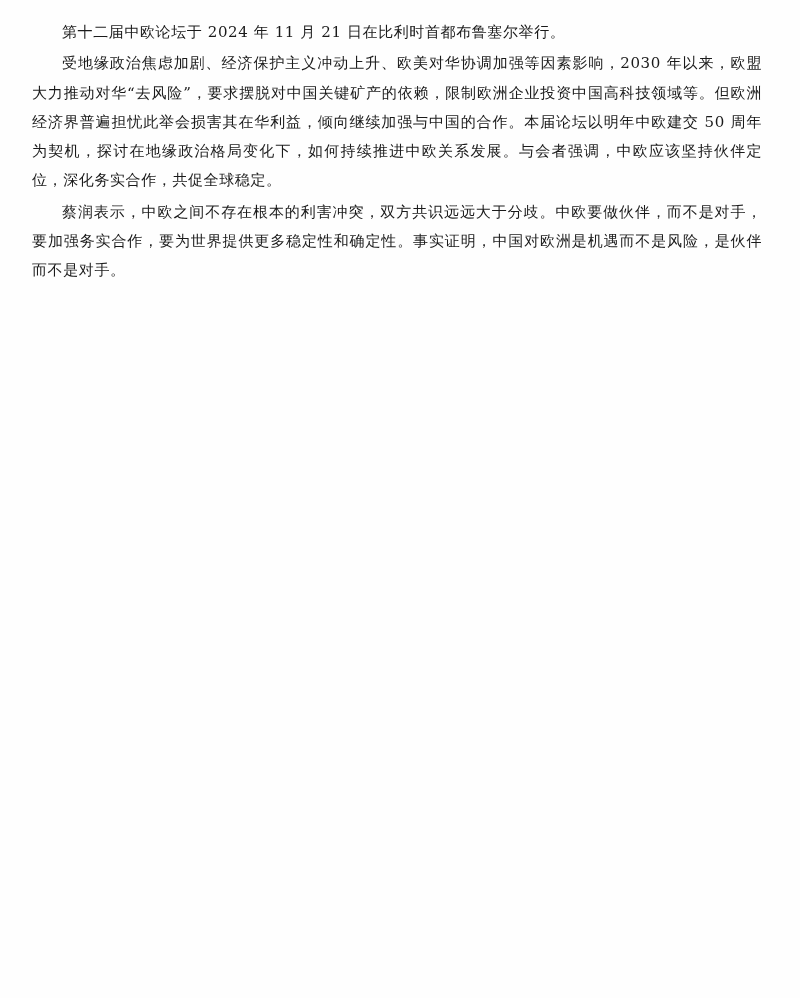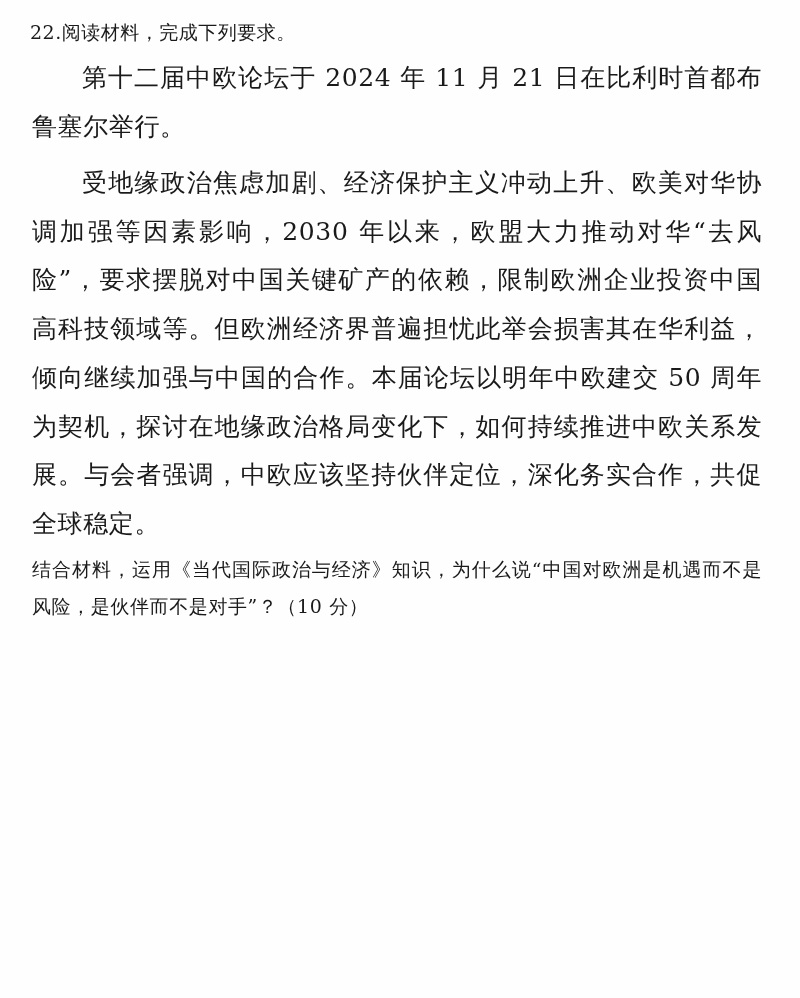--- a/index.html
+++ b/index.html
@@ -23,27 +23,27 @@
     background: #fefefe;
   }
   .qnum-line {
     font-size: 19px;
     line-height: 1.55;
     letter-spacing: 0.5px;
     margin-bottom: 6px;
     white-space: nowrap;
   }
   .para {
-    font-size: 25px;
+    font-size: 15px;
     line-height: 1.95;
     letter-spacing: 0.6px;
     text-align: justify;
     text-justify: inter-ideograph;
     text-indent: 2em;
-    margin: 7px 0 2px 0;
+    margin: 0 0 2px 0;
   }
   .para-noindent {
     font-size: 19px;
     line-height: 1.95;
     letter-spacing: 0.6px;
     text-align: justify;
     text-justify: inter-ideograph;
     text-indent: 0;
     margin: 0;
   }
@@ -53,25 +53,22 @@
   }
   .blank-area {
     height: 380px;
   }
 </style>
 </head>
 <body>
 
 <div class="page">
 
-  <div class="qnum-line">
-    <span>22.</span><span>阅读材料，完成下列要求。</span>
-  </div>
 
   <div class="body-block">
     <p class="para">第十二届中欧论坛于 2024 年 11 月 21 日在比利时首都布鲁塞尔举行。</p>
     <p class="para">受地缘政治焦虑加剧、经济保护主义冲动上升、欧美对华协调加强等因素影响，2030 年以来，欧盟大力推动对华“去风险”，要求摆脱对中国关键矿产的依赖，限制欧洲企业投资中国高科技领域等。但欧洲经济界普遍担忧此举会损害其在华利益，倾向继续加强与中国的合作。本届论坛以明年中欧建交 50 周年为契机，探讨在地缘政治格局变化下，如何持续推进中欧关系发展。与会者强调，中欧应该坚持伙伴定位，深化务实合作，共促全球稳定。</p>
-    <p class="para-noindent">结合材料，运用《当代国际政治与经济》知识，为什么说“中国对欧洲是机遇而不是风险，是伙伴而不是对手”？（10 分）</p>
+    <p class="para">蔡润表示，中欧之间不存在根本的利害冲突，双方共识远远大于分歧。中欧要做伙伴，而不是对手，要加强务实合作，要为世界提供更多稳定性和确定性。事实证明，中国对欧洲是机遇而不是风险，是伙伴而不是对手。</p>
   </div>
 
   <div class="blank-area"></div>
 
 </div>
 
 </body></html>

